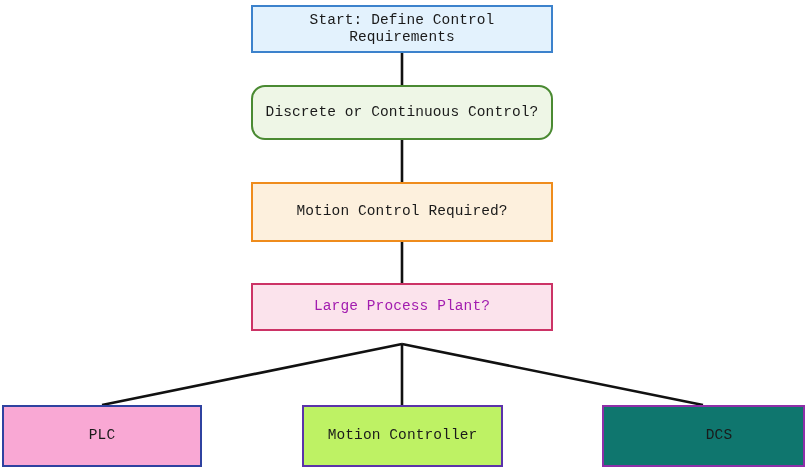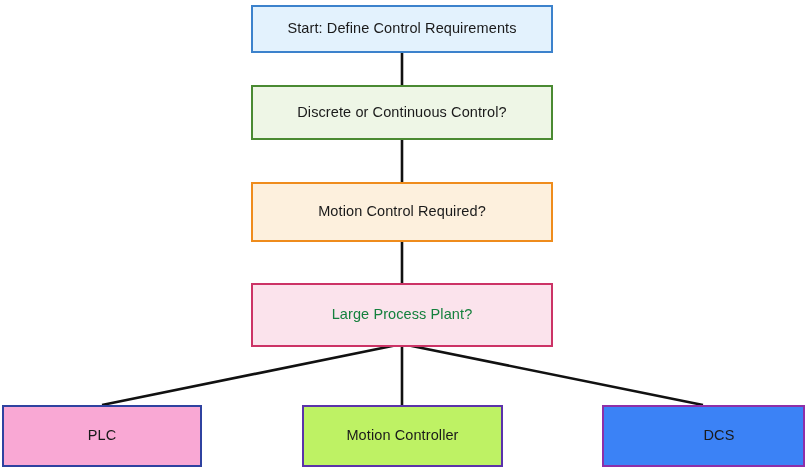--- a/index.html
+++ b/index.html
@@ -35,20 +35,21 @@
     justify-content: center;
     text-align: center;
     font-size: 14.5px;
     color: #1a1a1a;
     line-height: 1.2;
     letter-spacing: 0.1px;
   }
   .node-label {
     display: block;
     padding: 0 6px;
+    font-family: Liberation Mono, monospace;
   }
 </style>
 </head>
 <body>
 
 <div id="diagram-canvas">
 
   <svg id="edge-layer" viewBox="0 0 811 471" xmlns="http://www.w3.org/2000/svg">
     <g id="edges-group">
         <polyline points="402,53 402,85" fill="none" stroke="#111111" stroke-width="2.6" stroke-linecap="butt" stroke-linejoin="miter"></polyline>
@@ -57,33 +58,33 @@
         <polyline points="402,344 102,405" fill="none" stroke="#111111" stroke-width="2.6" stroke-linecap="butt" stroke-linejoin="miter"></polyline>
         <polyline points="402,344 402,405" fill="none" stroke="#111111" stroke-width="2.6" stroke-linecap="butt" stroke-linejoin="miter"></polyline>
         <polyline points="402,344 703,405" fill="none" stroke="#111111" stroke-width="2.6" stroke-linecap="butt" stroke-linejoin="miter"></polyline>
       </g>
   </svg>
 
   <div id="nodes-layer">
       <div class="node" style="left: 251px; top: 5px; width: 302px; height: 48px; background: rgb(227, 242, 253); border-color: rgb(60, 130, 204); color: rgb(26, 26, 26);">
         <span class="node-label">Start: Define Control Requirements</span>
       </div>
-      <div class="node" style="left: 251px; top: 85px; width: 302px; height: 55px; background: rgb(238, 246, 230); border-color: rgb(74, 138, 50); color: rgb(26, 26, 26);">
+      <div class="node" style="left: 251px; top: 85px; width: 302px; height: 55px; background: rgb(238, 246, 230); border-color: rgb(74, 138, 50); color: rgb(26, 26, 26); border-radius: 14px;">
         <span class="node-label">Discrete or Continuous Control?</span>
       </div>
       <div class="node" style="left: 251px; top: 182px; width: 302px; height: 60px; background: rgb(253, 240, 221); border-color: rgb(239, 140, 28); color: rgb(26, 26, 26); justify-content: center;">
         <span class="node-label">Motion Control Required?</span>
       </div>
-      <div class="node" style="left: 251px; top: 283px; width: 302px; height: 64px; background: rgb(251, 227, 236); border-color: rgb(204, 51, 102); color: #15803d; text-align: center;">
+      <div class="node" style="left: 251px; top: 283px; width: 302px; height: 48px; background: rgb(251, 227, 236); border-color: rgb(204, 51, 102); color: #a21caf; text-align: center;">
         <span class="node-label">Large Process Plant?</span>
       </div>
       <div class="node" style="left: 2px; top: 405px; width: 200px; height: 62px; background: #f9a8d4; border-color: rgb(47, 66, 160); color: rgb(26, 26, 26);">
         <span class="node-label">PLC</span>
       </div>
       <div class="node" style="left: 302px; top: 405px; width: 201px; height: 62px; background: #bef264; border-color: rgb(91, 50, 170); color: rgb(26, 26, 26); text-align: center;">
         <span class="node-label">Motion Controller</span>
       </div>
-      <div class="node" style="left: 602px; top: 405px; width: 203px; height: 62px; background: #3b82f6; border-color: rgb(142, 47, 168); color: rgb(26, 26, 26); padding-left: 31px;">
+      <div class="node" style="left: 602px; top: 405px; width: 203px; height: 62px; background: #0f766e; border-color: rgb(142, 47, 168); color: rgb(26, 26, 26); padding-left: 31px;">
         <span class="node-label">DCS</span>
       </div>
     </div>
 
 </div>
 
 </body></html>

